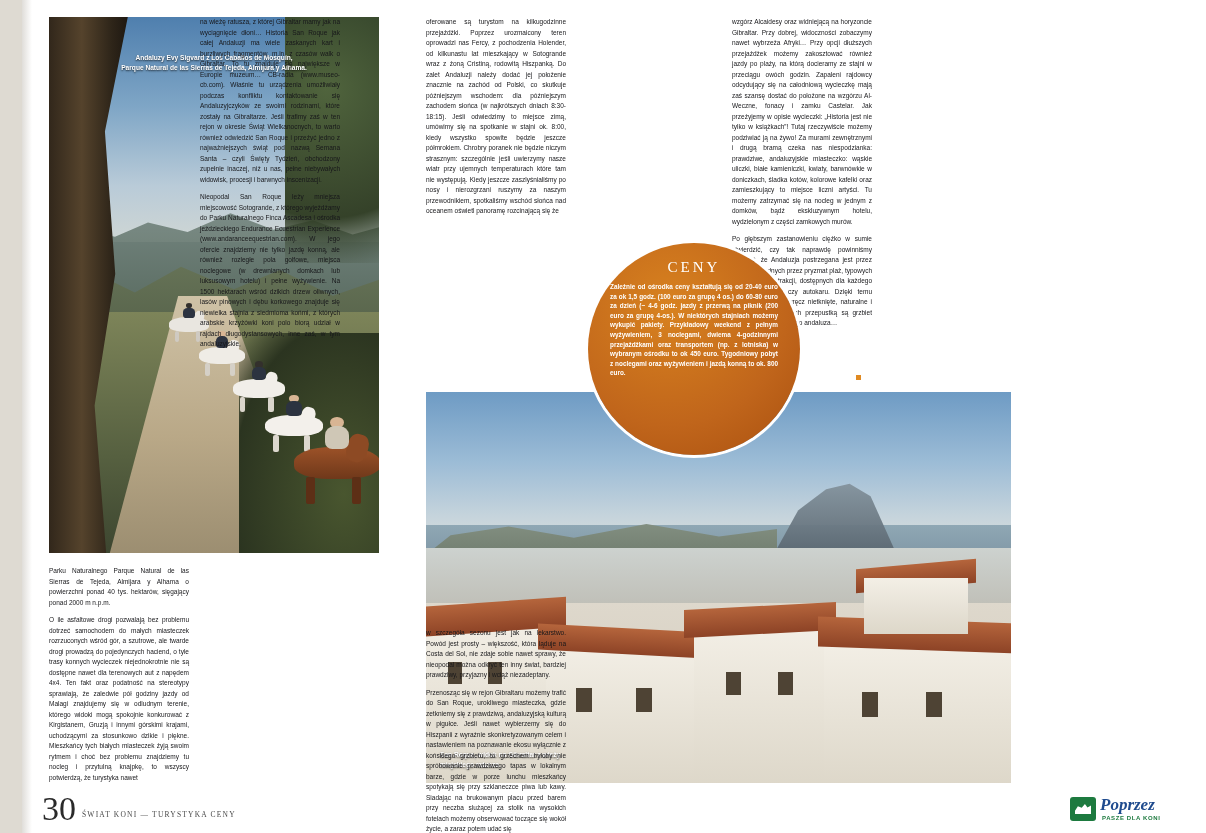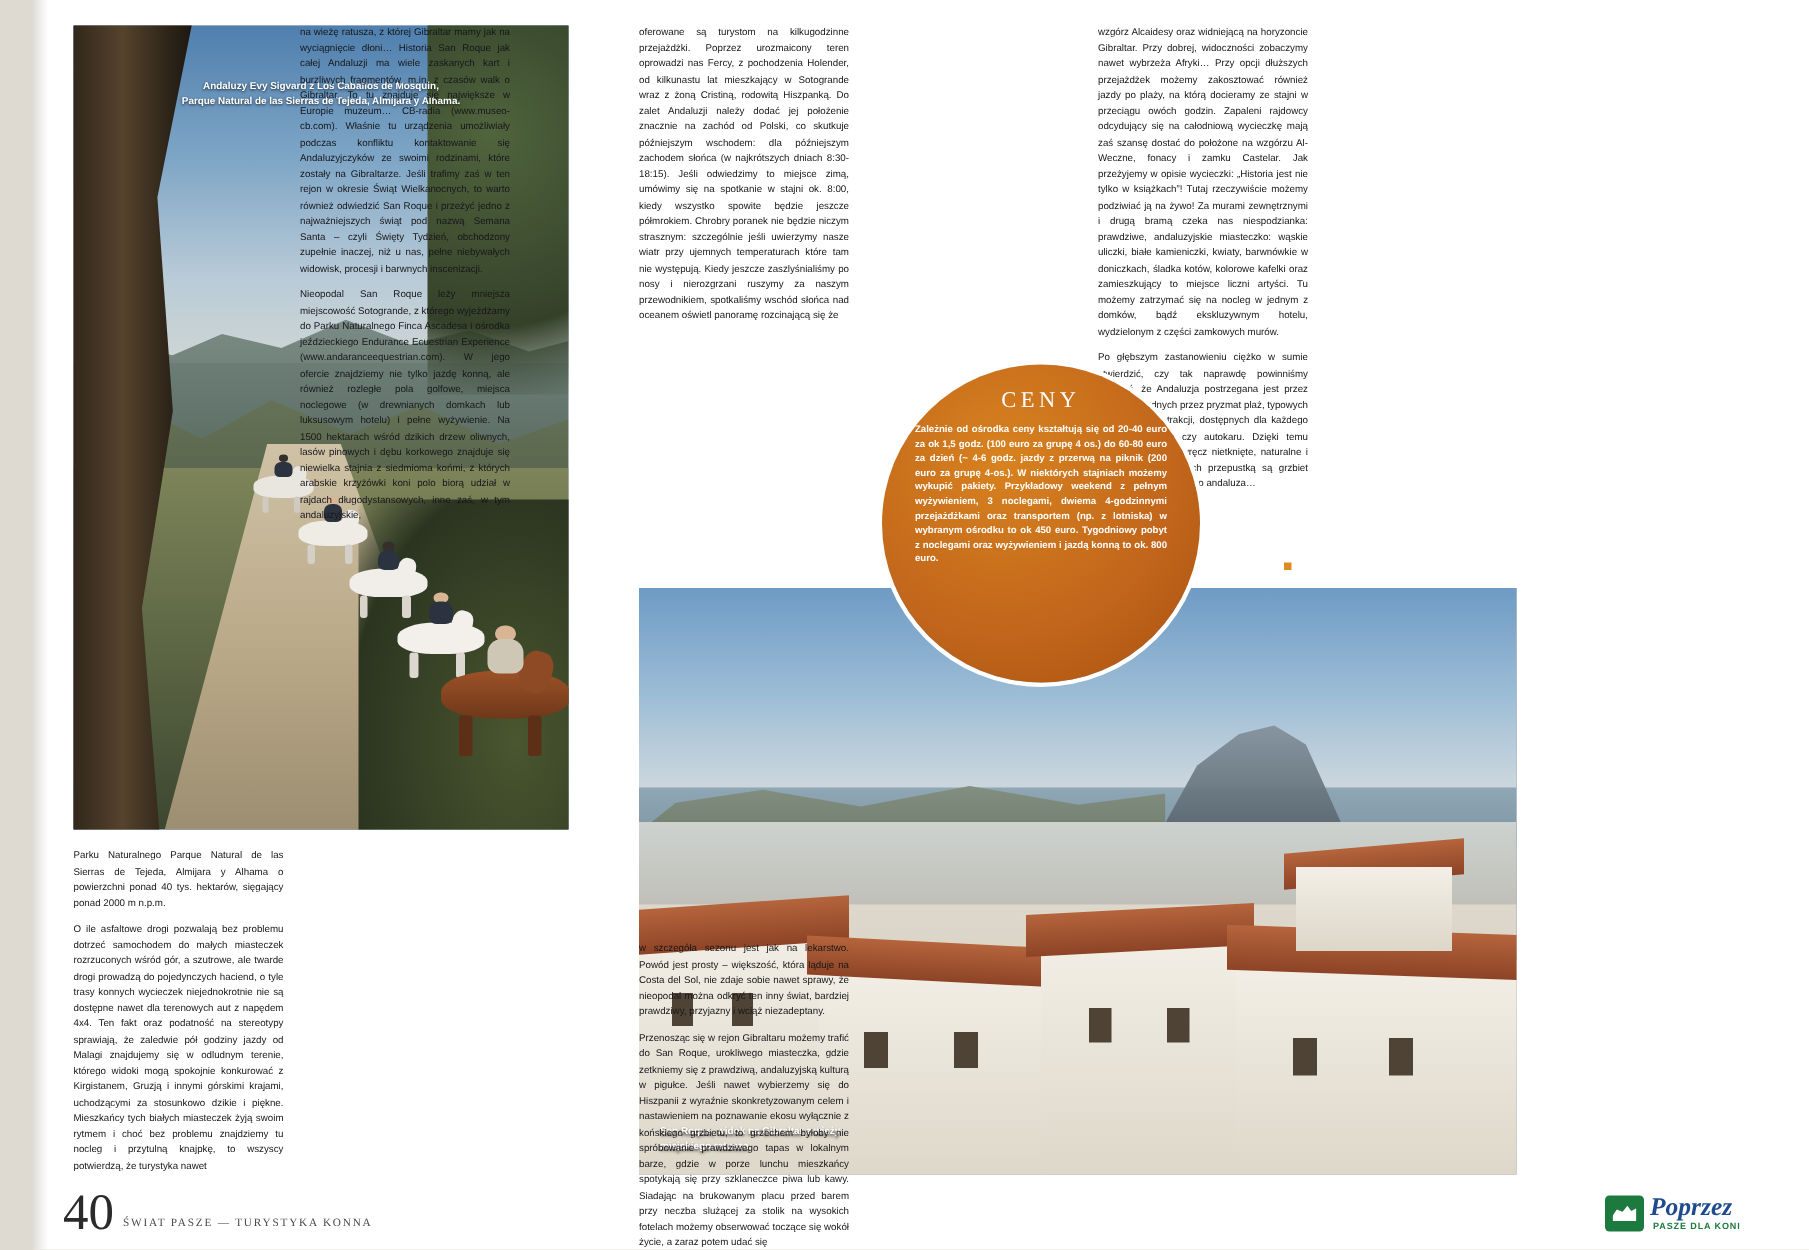--- a/index.html
+++ b/index.html
@@ -320,21 +320,21 @@
     <p class="first">wzgórz Alcaidesy oraz widniejącą na horyzoncie Gibraltar. Przy dobrej, widoczności zobaczymy nawet wybrzeża Afryki… Przy opcji dłuższych przejażdżek możemy zakosztować również jazdy po plaży, na którą docieramy ze stajni w przeciągu owóch godzin. Zapaleni rajdowcy odcydujący się na całodniową wycieczkę mają zaś szansę dostać do położone na wzgórzu Al-Weczne, fonacy i zamku Castelar. Jak przeżyjemy w opisie wycieczki: „Historia jest nie tylko w książkach”! Tutaj rzeczywiście możemy podziwiać ją na żywo! Za murami zewnętrznymi i drugą bramą czeka nas niespodzianka: prawdziwe, andaluzyjskie miasteczko: wąskie uliczki, białe kamieniczki, kwiaty, barwnówkie w doniczkach, śladka kotów, kolorowe kafelki oraz zamieszkujący to miejsce liczni artyści. Tu możemy zatrzymać się na nocleg w jednym z domków, bądź ekskluzywnym hotelu, wydzielonym z części zamkowych murów.</p>
     <p>Po głębszym zastanowieniu ciężko w sumie stwierdzić, czy tak naprawdę powinniśmy żałować, że Andaluzja postrzegana jest przez 90% przyjezdnych przez pryzmat plaż, typowych turystycznych atrakcji, dostępnych dla każdego auta osobowego czy autokaru. Dzięki temu pozostają miejsca wręcz nietknięte, naturalne i prawdziwe, do których przepustką są grzbiet czterry kopyta rasowego andaluza…</p>
     <span class="sq" style="left:124px; top:358px;"></span>
   </div>
 
   <div id="price-circle">
     <div class="ttl">CENY</div>
     <div class="body">Zależnie od ośrodka ceny kształtują się od 20-40 euro za ok 1,5 godz. (100 euro za grupę 4 os.) do 60-80 euro za dzień (~ 4-6 godz. jazdy z przerwą na piknik (200 euro za grupę 4-os.). W niektórych stajniach możemy wykupić pakiety. Przykładowy weekend z pełnym wyżywieniem, 3 noclegami, dwiema 4-godzinnymi przejażdżkami oraz transportem (np. z lotniska) w wybranym ośrodku to ok 450 euro. Tygodniowy pobyt z noclegami oraz wyżywieniem i jazdą konną to ok. 800 euro.</div>
   </div>
 
-  <div id="folio">40</div>
-  <div id="folio-label">ŚWIAT PASZE — TURYSTYKA KONNA</div>
+  <div id="folio">30</div>
+  <div id="folio-label">ŚWIAT KONI — TURYSTYKA CENY</div>
 
   <div id="logo">
     <div class="mark"></div>
     <div class="name">Poprzez</div>
     <div class="tag">PASZE DLA KONI</div>
   </div>
 </div>
 
 </body></html>

